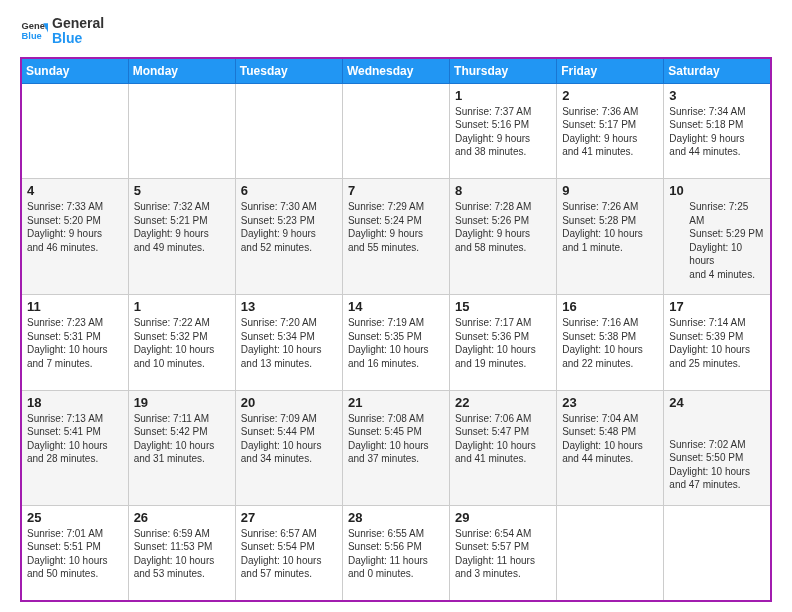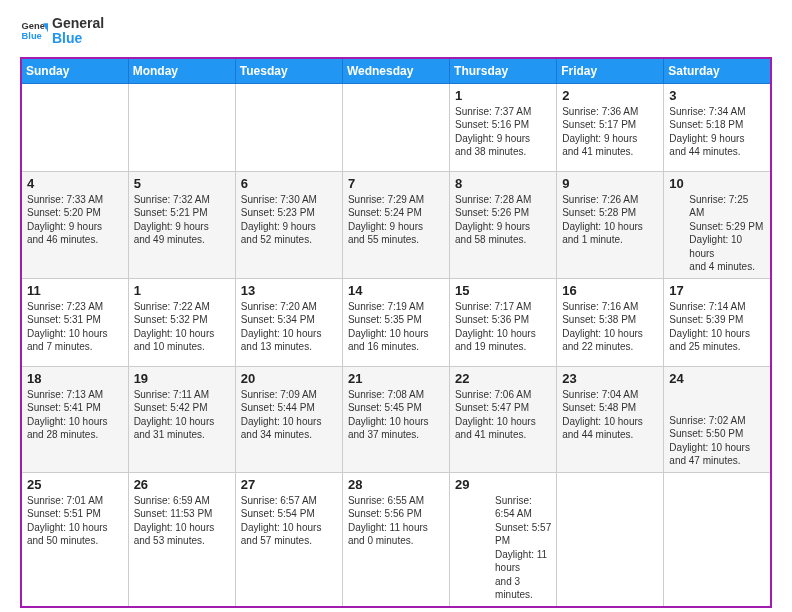--- a/index.html
+++ b/index.html
@@ -327,21 +327,21 @@
           </td>
           <td>
             <div class="cell-day">28</div>
             <div class="cell-info" style="white-space: pre-line;">Sunrise: 6:55 AM
 Sunset: 5:56 PM
 Daylight: 11 hours
 and 0 minutes.</div>
           </td>
           <td>
             <div class="cell-day">29</div>
-            <div class="cell-info" style="white-space: pre-line; margin-left: 40px;">Sunrise: 6:54 AM
+            <div class="cell-info" style="white-space: pre-line;">Sunrise: 6:54 AM
 Sunset: 5:57 PM
 Daylight: 11 hours
 and 3 minutes.</div>
           </td>
           <td class="empty-cell"></td>
           <td class="empty-cell"></td>
         </tr>
       </tbody>
   </table>
 </div>

